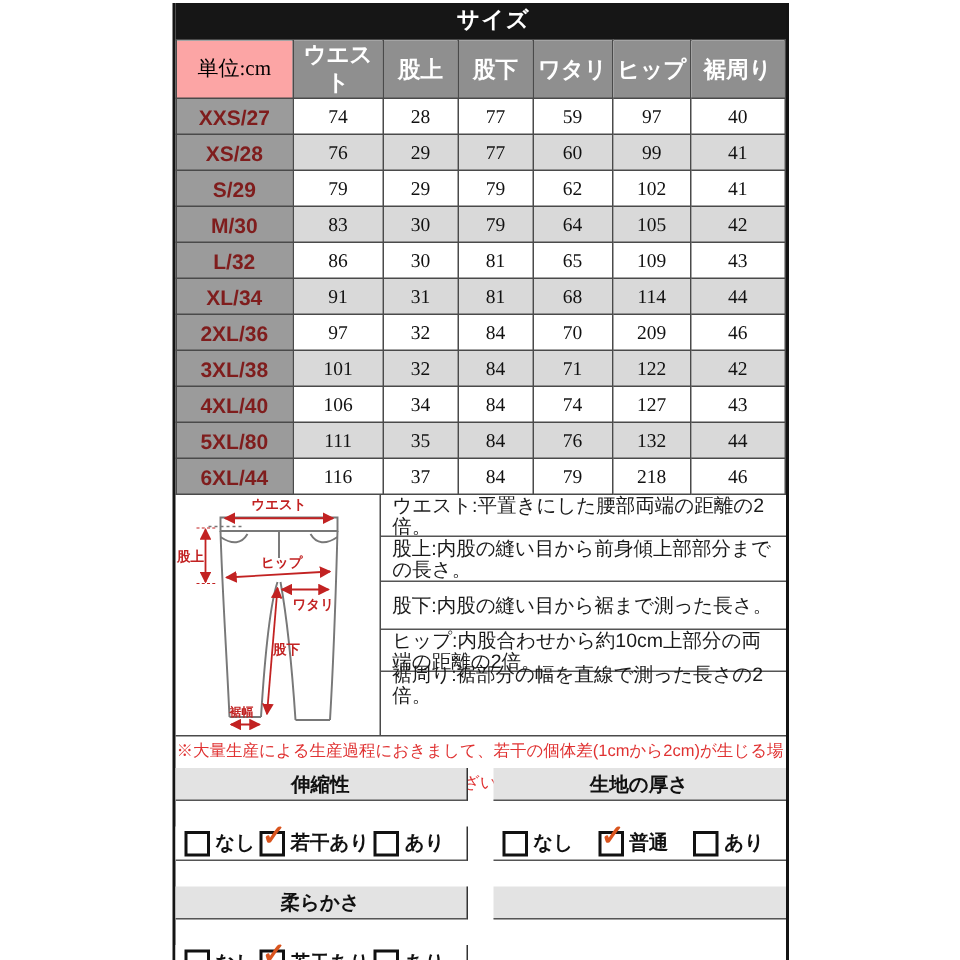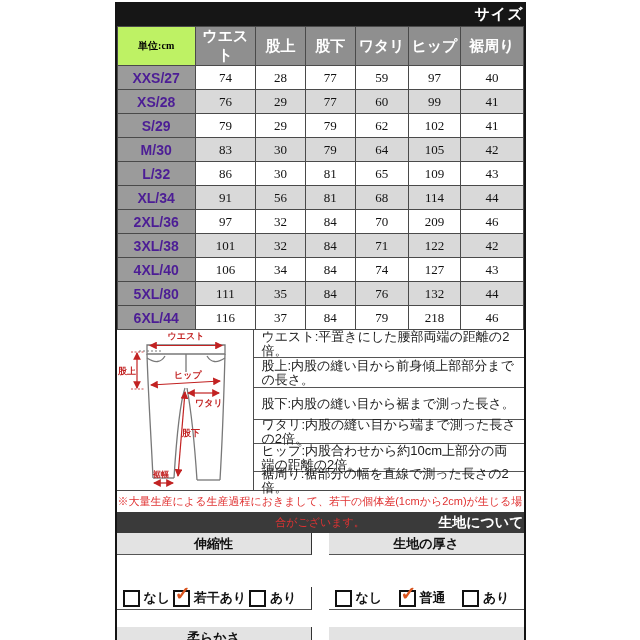--- a/index.html
+++ b/index.html
@@ -1,49 +1,49 @@
 <!DOCTYPE html>
 <html><head>
 <meta charset="utf-8">
 <style>
   html,body { margin:0; padding:0; }
   body { width:640px; height:640px; background:#fff; overflow:hidden;
          font-family:"Liberation Sans", sans-serif; }
   .content { width:407px; margin:2px auto 0 auto; border-left:2px solid #141414; border-right:2px solid #141414; box-sizing:content-box; }
 
   
-  .bar { color:#fff; text-align:right; font-weight:bold;padding-left:18px; }
+  .bar { color:#fff; text-align:center; font-weight:bold;padding-left:18px; }
   .bar-size { height:24px; line-height:24px; background:#161616; font-size:15px; letter-spacing:1px; }
   .bar-dark { background:#3a3a3a; }
   .bar-fabric { height:21px; line-height:21px; font-size:14px; }
   .bar-material { height:16px; line-height:16px; font-size:12px; }
 
   
   table.size { width:100%; border-collapse:collapse; table-layout:fixed; }
   table.size th, table.size td { border:1px solid #4a4a4a; padding:0; text-align:center; overflow:hidden; }
-  th.unit { background:#bef264; color:#000; font-family:"Liberation Serif", serif; font-weight:bold; font-size:10px; height:27px; }
+  th.unit { background:#fca5a5; color:#000; font-family:"Liberation Serif", serif; font-weight:normal; font-size:14px; height:27px; }
   th.colh { background:#8f8f8f; color:#fff; font-size:15px; font-weight:bold; border-left:2px solid #fff; }
-  td.size-lbl { background:#9b9b9b; color:#4c1d95; font-weight:bold; font-size:14px; height:23px; }
+  td.size-lbl { background:#9b9b9b; color:#7f1d1d; font-weight:bold; font-size:14px; height:23px; }
   td.val { font-family:"Liberation Serif", serif; font-size:13px; color:#111; background:#fff; }
   tr.alt td.val { background:#d9d9d9;text-align:center; }
 
   
   .measure { display:flex; height:160px; border-bottom:1px solid #4a4a4a; }
   .diagram-cell { width:137px; border-right:1px solid #4a4a4a; box-sizing:border-box; }
   .desc-col { flex:1; display:flex; flex-direction:column; }
   .desc-row { display:flex; align-items:center; padding:0 4px 0 8px; font-size:13px; color:#1a1a1a; line-height:14px; border-bottom:1px solid #555; box-sizing:border-box; }
   .dr1{height:28px;} .dr2{height:30px;} .dr3{height:32px;} .dr4{height:24px;} .dr5{height:28px;} .dr6{height:18px; border-bottom:none;}
 
   .note { height:21px; line-height:21px; text-align:center; color:#e03232; font-size:11px; }
 
   
   .fabric-grid { display:grid; grid-template-columns:1fr 1fr;gap:17px; }
   .f-left { border-right:1px solid #333; }
   .group-label { background:#e3e3e3; text-align:center; font-weight:bold; font-size:13px; height:21px; line-height:21px; border-bottom:1px solid #555; color:#111; }
-  .cb-row { display:flex; align-items:center; justify-content:space-between; height:22px; padding:0 14px 0 6px; background:#fff; border-bottom:1px solid #555;margin-top:15px; }
+  .cb-row { display:flex; align-items:center; justify-content:space-between; height:22px; padding:0 14px 0 6px; background:#fff; border-bottom:1px solid #555; }
   .cb-row.last { height:23px; }
   .cb-item { display:flex; align-items:center; font-size:13px; font-weight:bold; color:#111; }
   .box { width:13px; height:13px; border:2px solid #111; margin-right:4px; position:relative; background:#fff; flex:0 0 auto; }
   .box .mark { display:none; position:absolute; top:-8px; left:0px; color:#d9541e; font-size:19px; font-weight:bold; line-height:19px; }
   .box.checked .mark { display:block; }
   .empty-gray { background:#e3e3e3; border-bottom:1px solid #555; height:21px; }
   .empty-white { background:#fff; border-bottom:1px solid #555; height:23px; }
 
   svg text { font-family:"Liberation Sans", sans-serif; }
 </style>
@@ -117,21 +117,21 @@
       <td class="val">86</td>
       <td class="val">30</td>
       <td class="val">81</td>
       <td class="val">65</td>
       <td class="val">109</td>
       <td class="val">43</td>
     </tr>
     <tr class="alt">
       <td class="size-lbl">XL/34</td>
       <td class="val">91</td>
-      <td class="val">56</td>
+      <td class="val">31</td>
       <td class="val">81</td>
       <td class="val">68</td>
       <td class="val">114</td>
       <td class="val">44</td>
     </tr>
     <tr>
       <td class="size-lbl">2XL/36</td>
       <td class="val">97</td>
       <td class="val">32</td>
       <td class="val">84</td>
@@ -218,31 +218,27 @@
           <text x="78" y="76" font-size="9">ワタリ</text>
           <text x="65" y="106" font-size="9">股下</text>
           <text x="36" y="147" font-size="8">裾幅</text>
         </g>
       </svg>
     </div>
     <div class="desc-col">
       <div class="desc-row dr1">ウエスト:平置きにした腰部両端の距離の2倍。</div>
       <div class="desc-row dr2">股上:内股の縫い目から前身傾上部部分までの長さ。</div>
       <div class="desc-row dr3">股下:内股の縫い目から裾まで測った長さ。</div>
-      <div class="desc-row dr4">ワタリ:内股の縫い目から端まで測った長さの2倍。</div>
       <div class="desc-row dr5">ヒップ:内股合わせから約10cm上部分の両端の距離の2倍。</div>
       <div class="desc-row dr6">裾周り:裾部分の幅を直線で測った長さの2倍。</div>
     </div>
   </div>
 
   <div class="note">※大量生産による生産過程におきまして、若干の個体差(1cmから2cm)が生じる場合がございます。</div>
 
-  <div class="bar bar-dark bar-fabric">
-    <span>生地について</span>
-  </div>
 
   <div class="fabric-grid">
     <div class="group-label f-left">伸縮性</div>
     <div class="group-label">生地の厚さ</div>
 
     <div class="cb-row f-left">
       <span class="cb-item">
         <span class="box"></span>
         <span>なし</span>
       </span>

